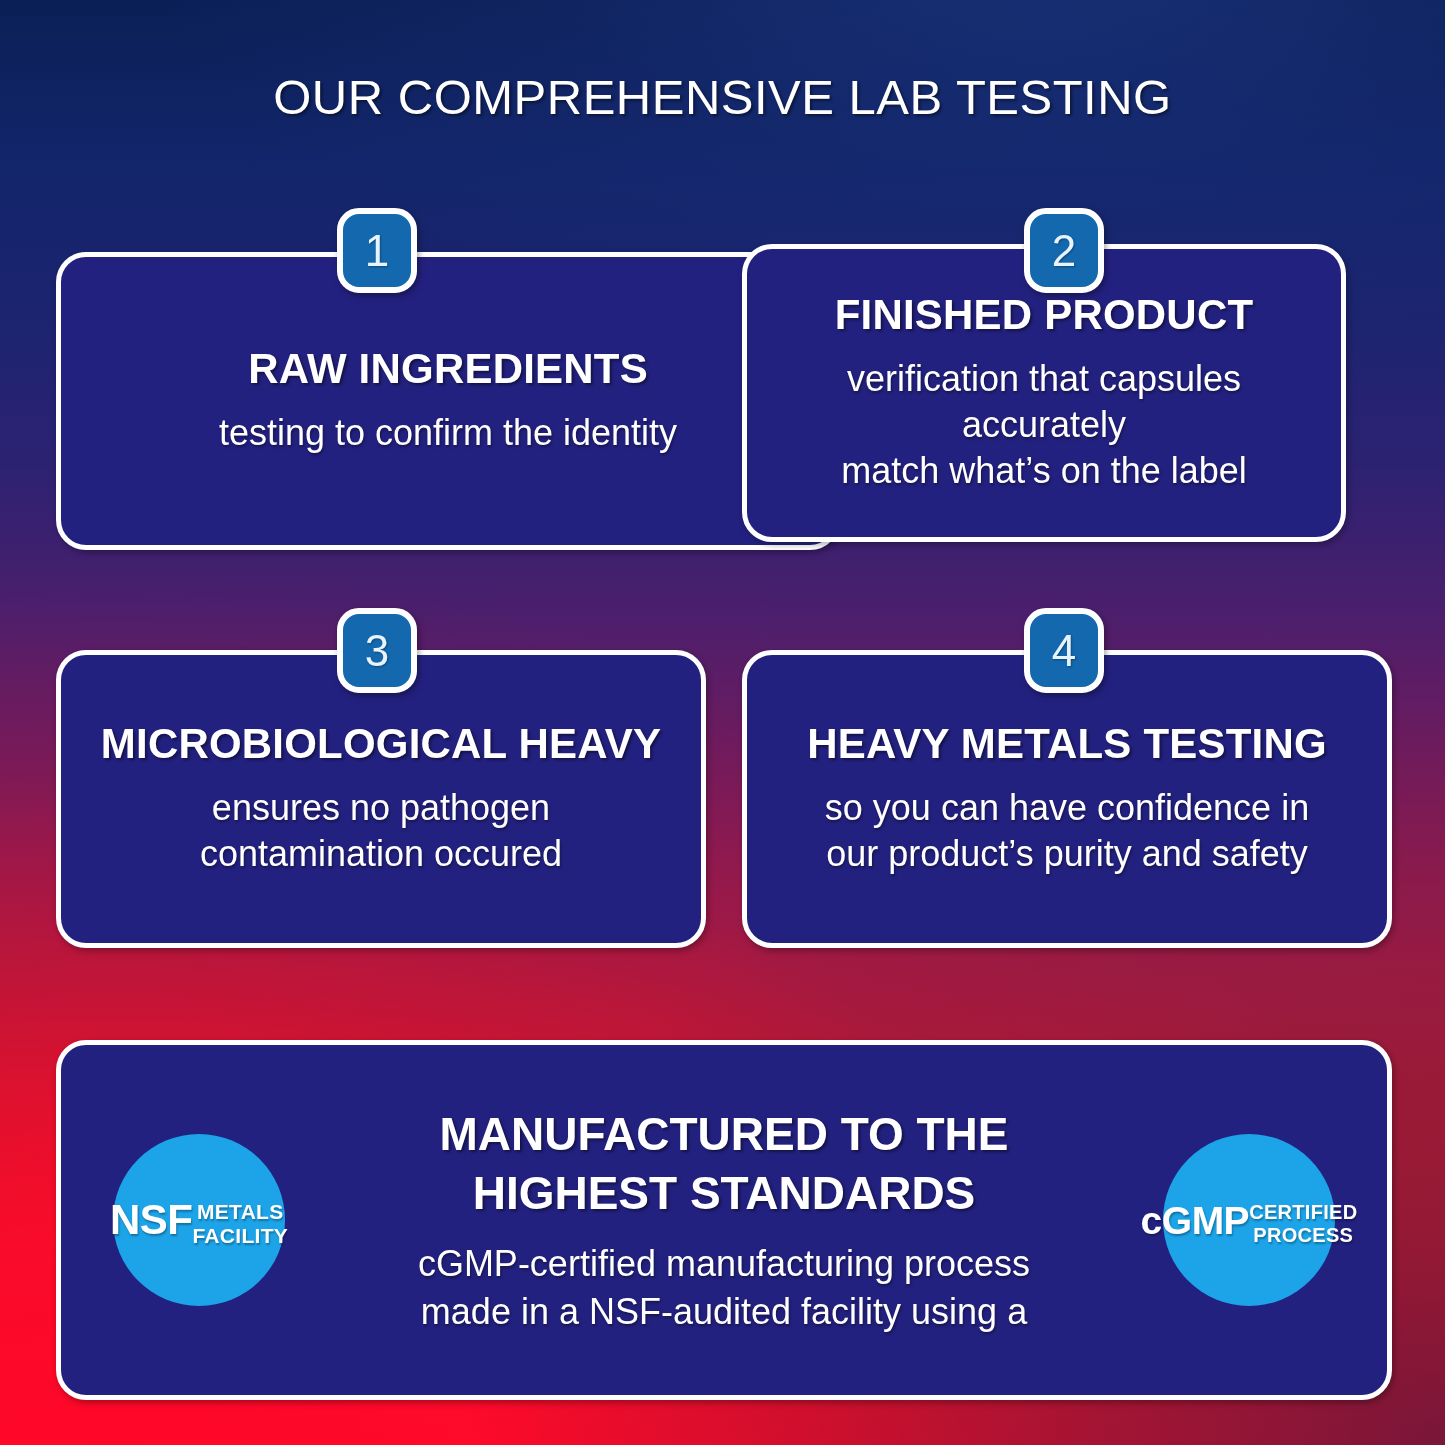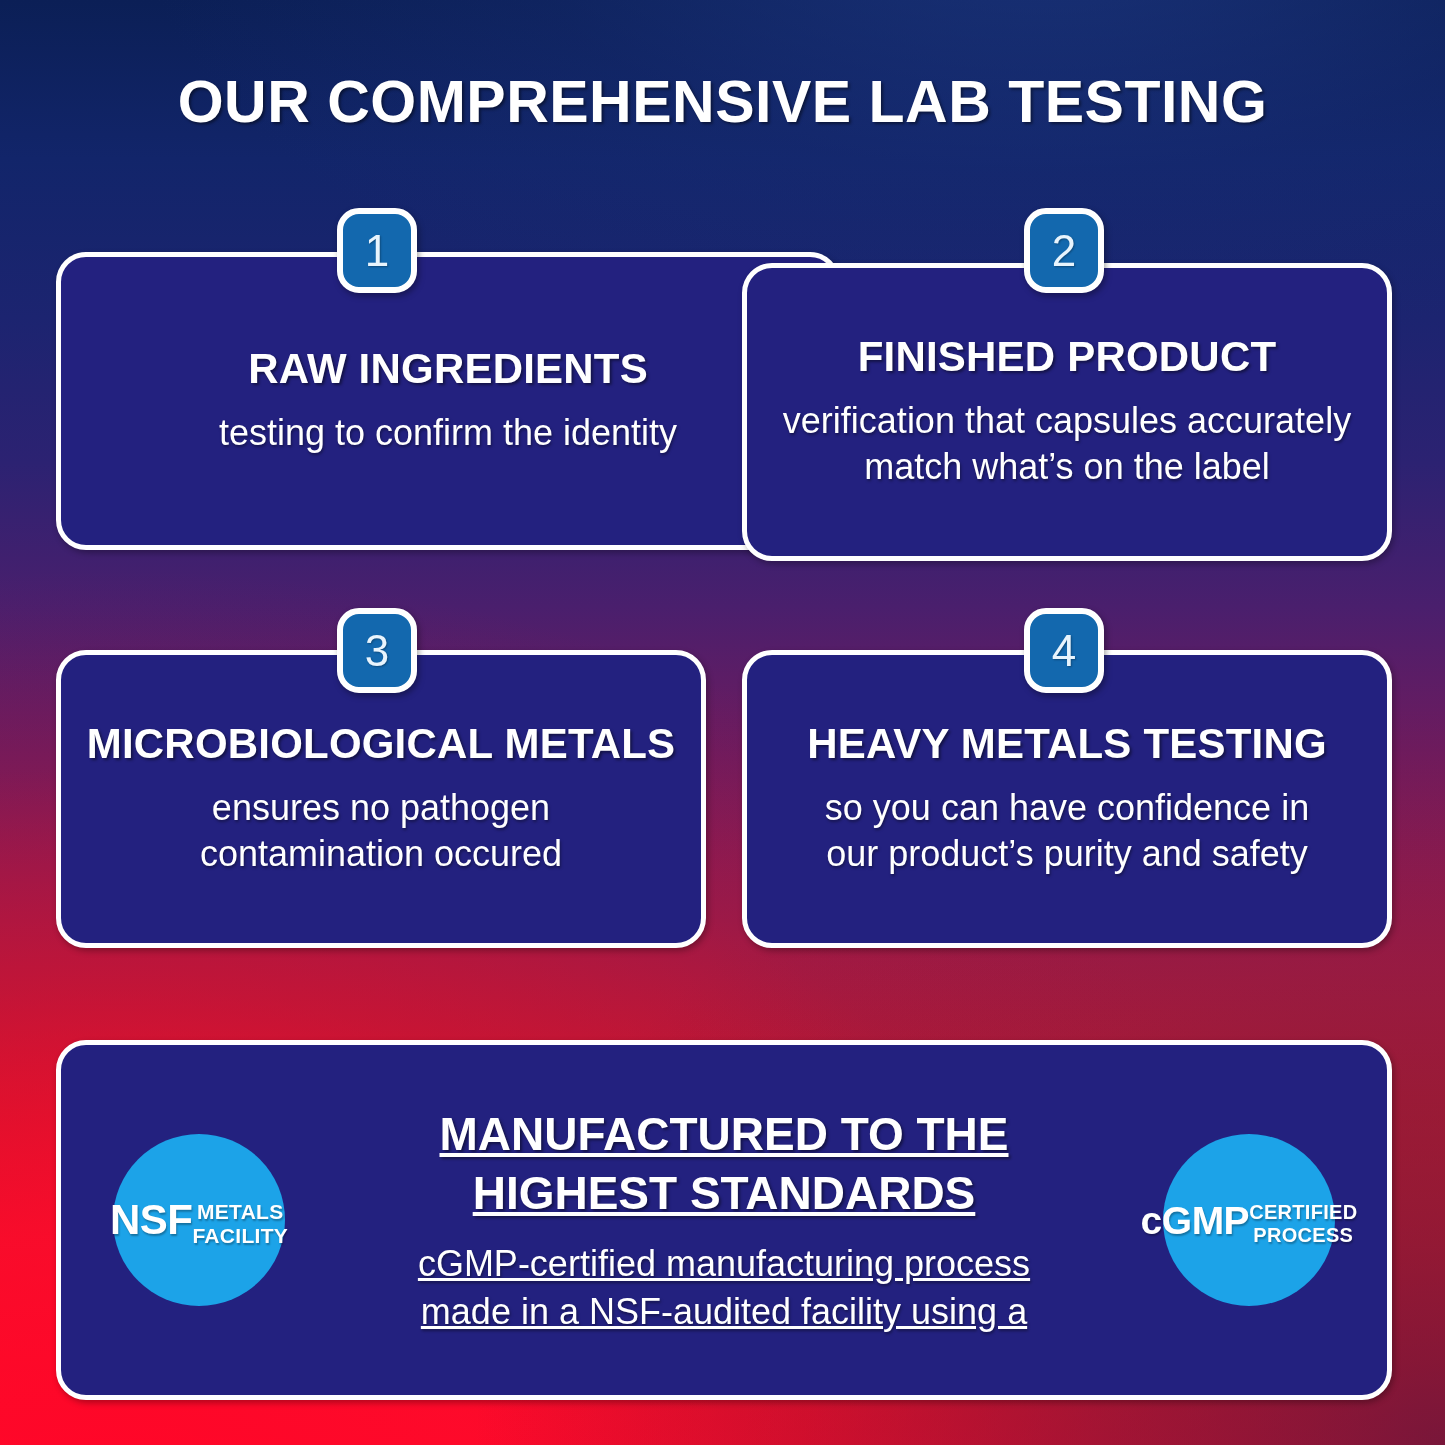--- a/index.html
+++ b/index.html
@@ -74,22 +74,22 @@
   }
 
   
   #title {
     position: absolute;
     left: 0;
     right: 0;
     top: 72px;
     text-align: center;
     color: #ffffff;
-    font-size: 59px;
-    font-weight: 700;
+    font-size: 49px;
+    font-weight: 400;
     letter-spacing: 0.5px;
     line-height: 1.05;
     text-shadow: 2px 2px 3px rgba(0,0,0,0.45);
     white-space: nowrap;
   }
 
   
   .card {
     position: absolute;
     background: #23217f;
@@ -116,21 +116,21 @@
   .card-body {
     margin-top: 18px;
     font-size: 36px;
     font-weight: 400;
     line-height: 1.28;
     text-shadow: 1px 2px 3px rgba(0,0,0,0.40);
   }
 
   
   #card-1 { left: 56px;  top: 252px; width: 784px; height: 298px; }
-  #card-2 { left: 742px; top: 263px; width: 650px; height: 298px; }
+  #card-2 { left: 742px; top: 244px; width: 604px; height: 298px; }
   #card-3 { left: 56px;  top: 650px; width: 650px; height: 298px; }
   #card-4 { left: 742px; top: 650px; width: 650px; height: 298px; }
 
   
   .badge {
     position: absolute;
     width: 80px;
     height: 85px;
     background: #1368ae;
     border: 6px solid #ffffff;
@@ -199,21 +199,20 @@
   }
   #seal-nsf { margin-left: 28px; }
   #seal-cgmp { margin-right: 28px; }
   #seal-cgmp .seal-main { font-size: 39px; }
   #seal-cgmp .seal-sub { font-size: 20px; }
 
   #card-5-text {
     flex: 1 1 auto;
     text-align: center;
     padding: 0 10px;
-    text-decoration: underline;
   }
   #card-5-title {
     font-size: 46px;
     font-weight: 700;
     line-height: 1.3;
     text-shadow: 2px 2px 3px rgba(0,0,0,0.45);
   }
   #card-5-body {
     margin-top: 16px;
     font-size: 36px;
@@ -249,21 +248,21 @@
     <div class="card-body">
       <div>verification that capsules accurately</div>
       <div>match what’s on the label</div>
     </div>
   </div>
   <div class="badge" id="badge-2">
     <span>2</span>
   </div>
 
   <div class="card" id="card-3">
-    <div class="card-title">MICROBIOLOGICAL METALS</div>
+    <div class="card-title">MICROBIOLOGICAL HEAVY</div>
     <div class="card-body">
       <div>ensures no pathogen</div>
       <div>contamination occured</div>
     </div>
   </div>
   <div class="badge" id="badge-3">
     <span>3</span>
   </div>
 
   <div class="card" id="card-4">

